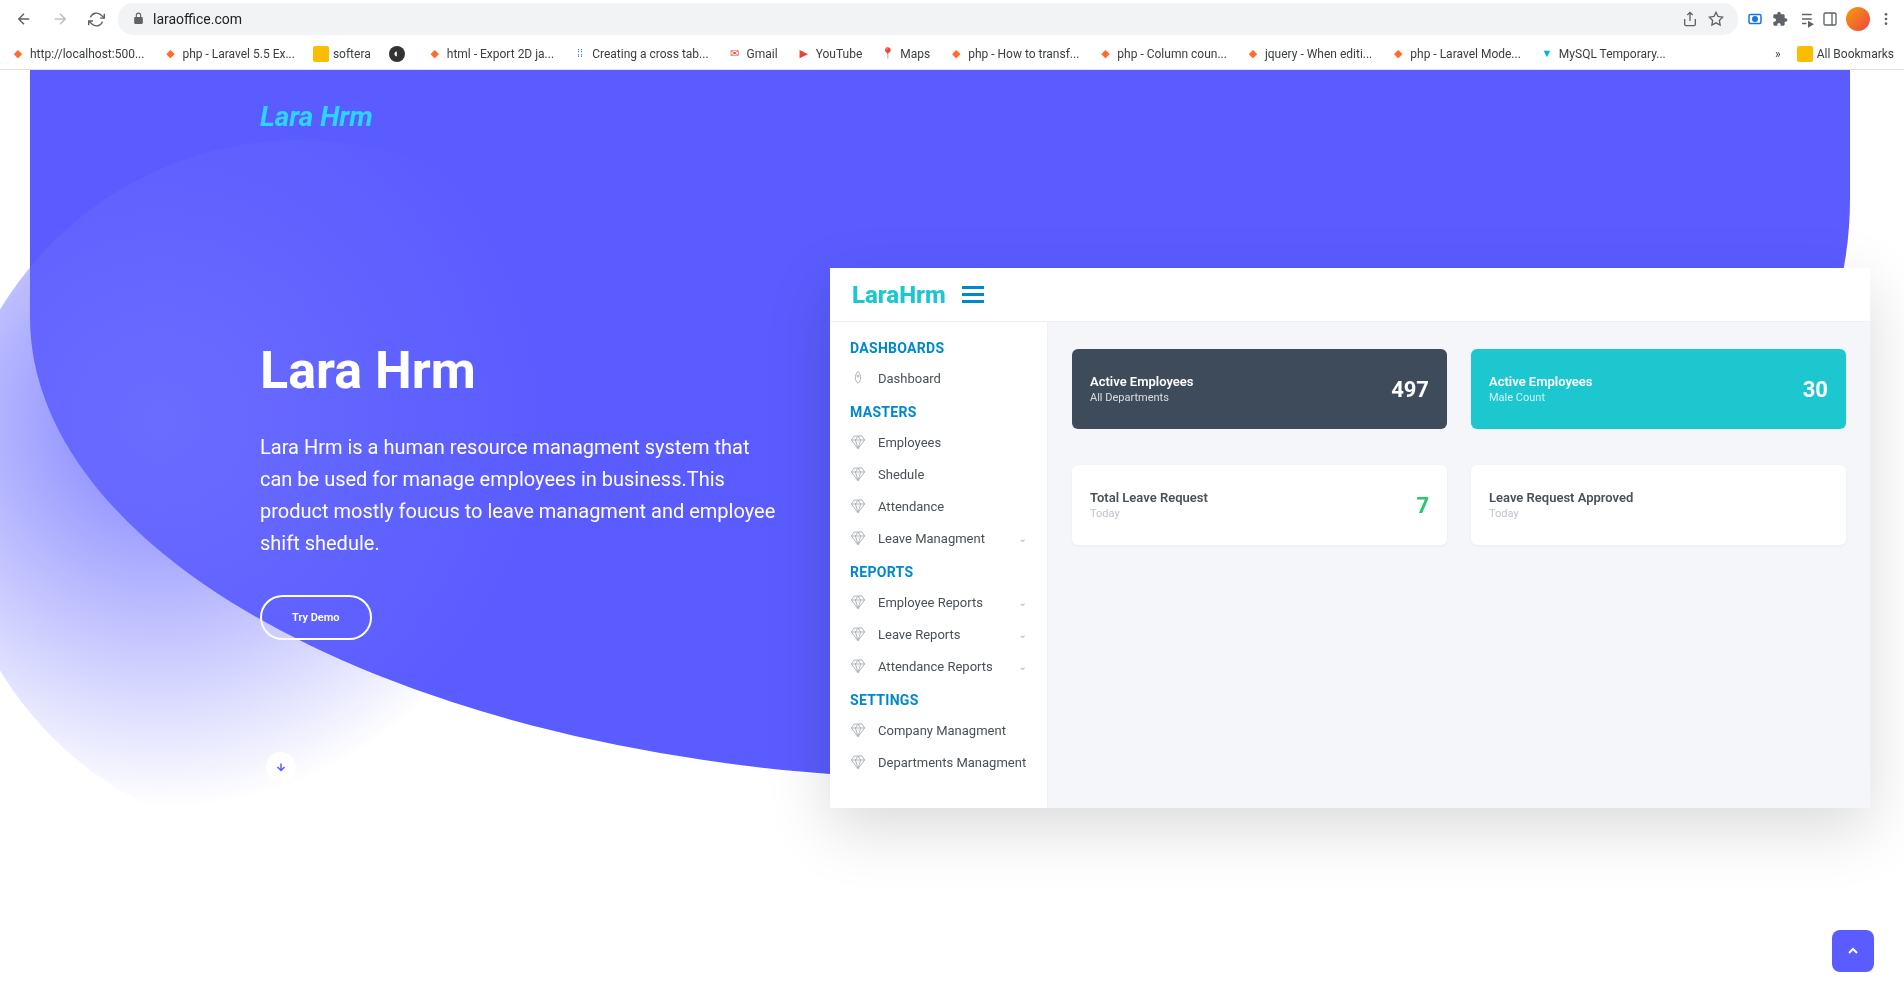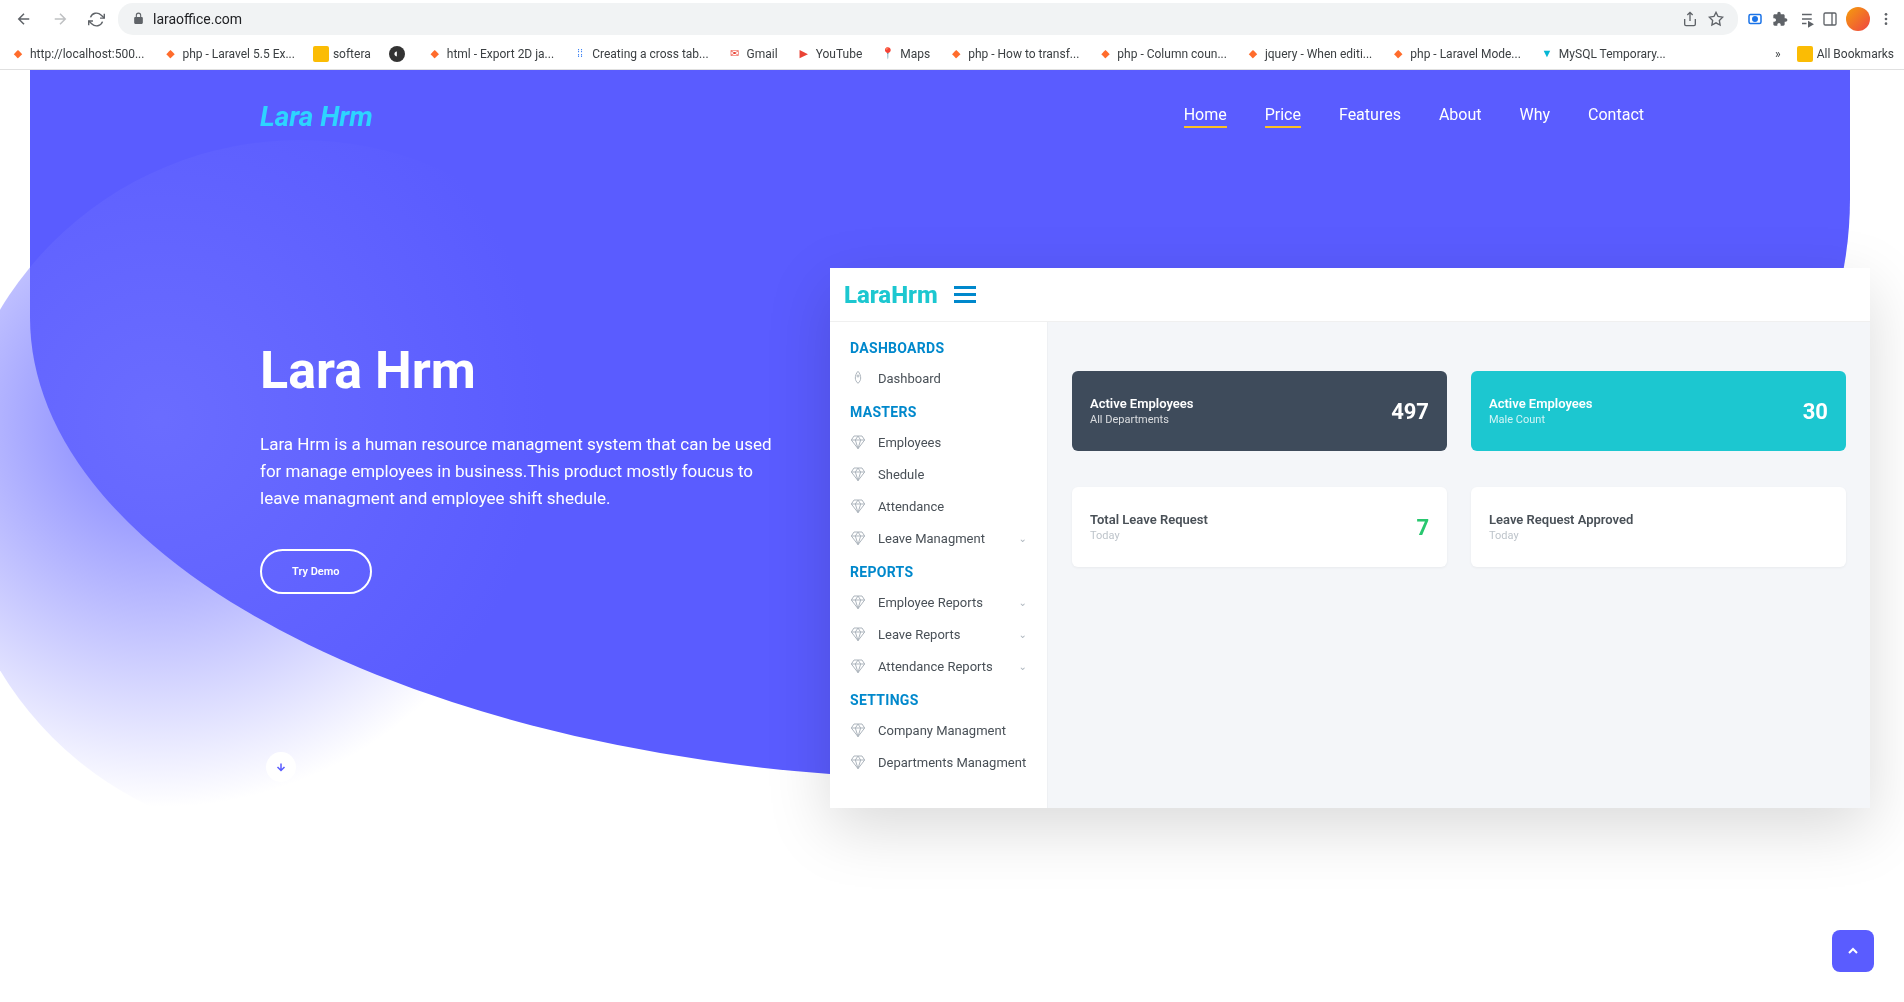--- a/index.html
+++ b/index.html
@@ -33,43 +33,43 @@
 .hero-blob::before { content:""; position:absolute; left:-80px; top:120px; width:700px; height:700px; background: radial-gradient(circle at 30% 40%, rgba(108,110,255,0.9), transparent 60%); border-radius:50%; }
 
 .site-header { position: absolute; top: 30px; left: 0; right: 0; display: flex; align-items: center; padding: 0 260px; }
 .logo { font-size: 28px; font-weight: 700; color: #2dd4ff; font-style: italic; }
 .nav-links { margin-left: auto; display: flex; gap: 38px; }
 .nav-link { color: #fff; font-size: 16px; text-decoration: none; cursor: pointer; padding-bottom: 2px; }
 .nav-link.underline { border-bottom: 2px solid #fbbf24; color:#fff; }
 
 .hero-content { position: absolute; left: 260px; top: 270px; width: 520px; color: #fff; }
 .hero-title { font-size: 52px; font-weight: 700; margin-bottom: 30px; }
-.hero-desc { font-size: 17px; line-height: 1.6; margin-bottom: 36px; }
+.hero-desc { font-size: 20px; line-height: 1.6; margin-bottom: 36px; }
 .hero-buttons { display: flex; gap: 16px; }
 .btn-outline { padding: 14px 30px; border: 2px solid #fff; border-radius: 30px; color: #fff; background: transparent; font-size: 11px; font-weight: 600; cursor: pointer; }
 
 .scroll-ind { position: absolute; left: 266px; top: 682px; width: 30px; height: 30px; border-radius: 50%; background: #fff; display: flex; align-items: center; justify-content: center; color: #5a5cff; }
 
 .scroll-top { position: absolute; right: 30px; bottom: 30px; width: 42px; height: 42px; border-radius: 8px; background: #5a5cff; display: flex; align-items: center; justify-content: center; color: #fff; cursor: pointer; }
 
 
 .preview { position: absolute; top: 198px; left: 830px; width: 1040px; height: 540px; background: #fff; box-shadow: 0 20px 60px rgba(0,0,0,0.15); display: flex; overflow: hidden; }
-.prev-head { position: absolute; top: 0; left: 0; right: 0; height: 54px; background: #fff; display: flex; align-items: center; padding: 0 14px; gap: 16px; z-index: 2; border-bottom:1px solid #f0f0f0;}
+.prev-head { position: absolute; top: 0; left: 0; right: 0; height: 54px; background: #fff; display: flex; align-items: center; padding: 0 22px; gap: 16px; z-index: 2; border-bottom:1px solid #f0f0f0;}
 .prev-logo { font-size: 24px; font-weight: 800; color: #1cc7d0; }
 .hamburger { display: flex; flex-direction: column; gap: 4px; cursor:pointer;}
 .hamburger span { width: 22px; height: 3px; background: #0088cc; }
 
 .side { width: 218px; padding-top: 62px; background:#fff; border-right:1px solid #eef0f3; overflow-y:auto;}
 .side::-webkit-scrollbar{width:6px;} .side::-webkit-scrollbar-thumb{background:#ccc;border-radius:3px;}
 .side-h { font-size: 14px; font-weight: 700; color: #0088cc; padding: 10px 20px 6px; letter-spacing: 0.3px; }
 .side-i { display: flex; align-items: center; gap: 12px; padding: 8px 20px; font-size: 13px; color: #495057; cursor: pointer; }
 .side-i .chev { margin-left: auto; color: #adb5bd; font-size: 10px; }
 .diamond { color: #adb5bd; }
 
-.main-area { flex: 1; padding-top: 85px; background: #f4f6f9; overflow:auto;}
+.main-area { flex: 1; padding-top: 63px; background: #f4f6f9; overflow:auto;}
 .main-area::-webkit-scrollbar{width:8px;} .main-area::-webkit-scrollbar-thumb{background:#c1c7cd;border-radius:4px;}
 .cards { display: flex; gap: 24px; padding: 18px 24px; }
 .card { flex: 1; min-width: 260px; height: 80px; border-radius: 6px; padding: 14px 18px; display: flex; align-items: center; justify-content: space-between; }
 .card-dark { background: #3e4b5b; color: #fff; }
 .card-cyan { background: #1cc7d0; color: #fff; }
 .card-white { background: #fff; color: #333; box-shadow:0 1px 3px rgba(0,0,0,0.05);}
 .card-t { font-size: 13px; font-weight: 600; }
 .card-s { font-size: 11px; opacity: 0.8; margin-top: 2px; }
 .card-v { font-size: 22px; font-weight: 700; }
 .card-white .card-t { color: #495057; }
@@ -205,28 +205,20 @@
       <span>All Bookmarks</span>
     </div>
   </div>
 </div>
 
 <div class="page">
   <div class="hero-blob"></div>
 
   <div class="site-header">
     <div class="logo">Lara Hrm</div>
-    <div class="nav-links" id="nav-links">
-        <a class="nav-link underline">Home</a>
-        <a class="nav-link underline">Price</a>
-        <a class="nav-link">Features</a>
-        <a class="nav-link">About</a>
-        <a class="nav-link">Why</a>
-        <a class="nav-link">Contact</a>
-      </div>
   </div>
 
   <div class="hero-content">
     <div class="hero-title">Lara Hrm</div>
     <div class="hero-desc">Lara Hrm is a human resource managment system that can be used for manage employees in business.This product mostly foucus to leave managment and employee shift shedule.</div>
     <div class="hero-buttons">
       <button class="btn-outline">Try Demo</button>
     </div>
   </div>
 

